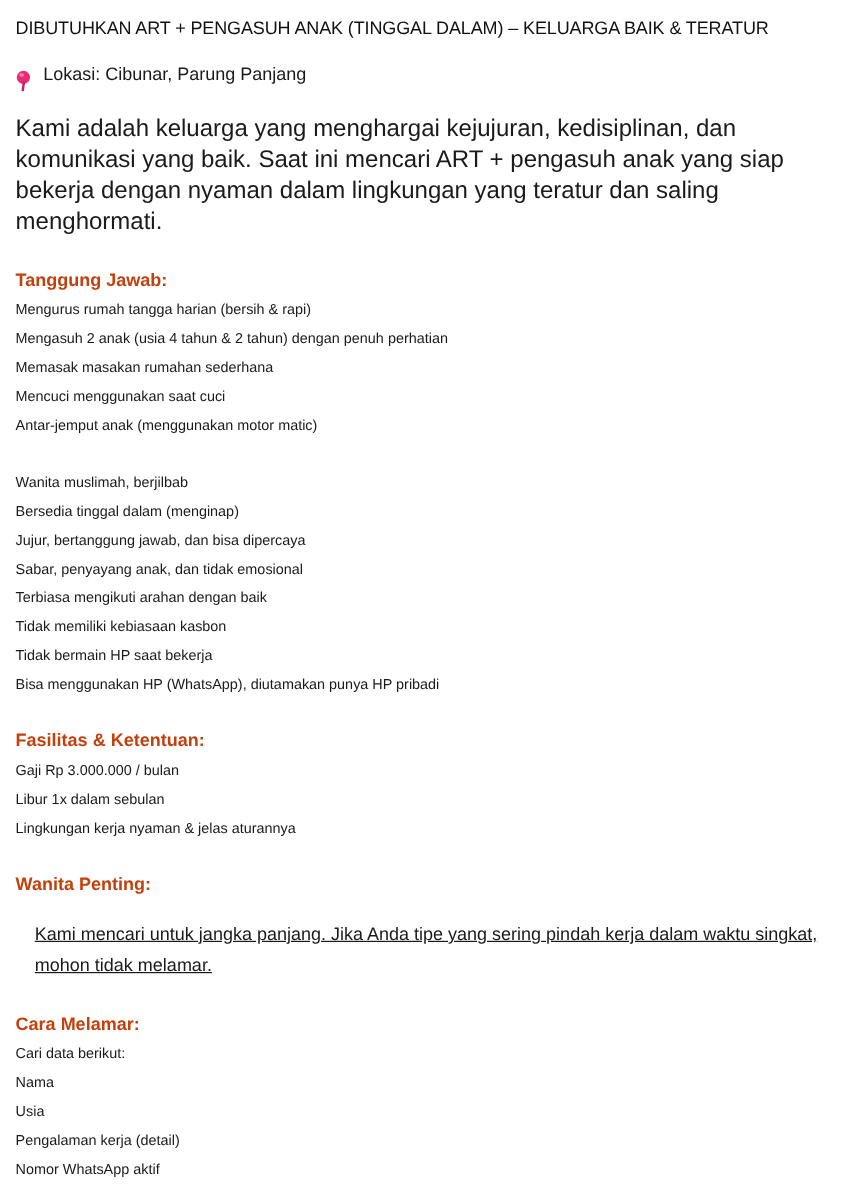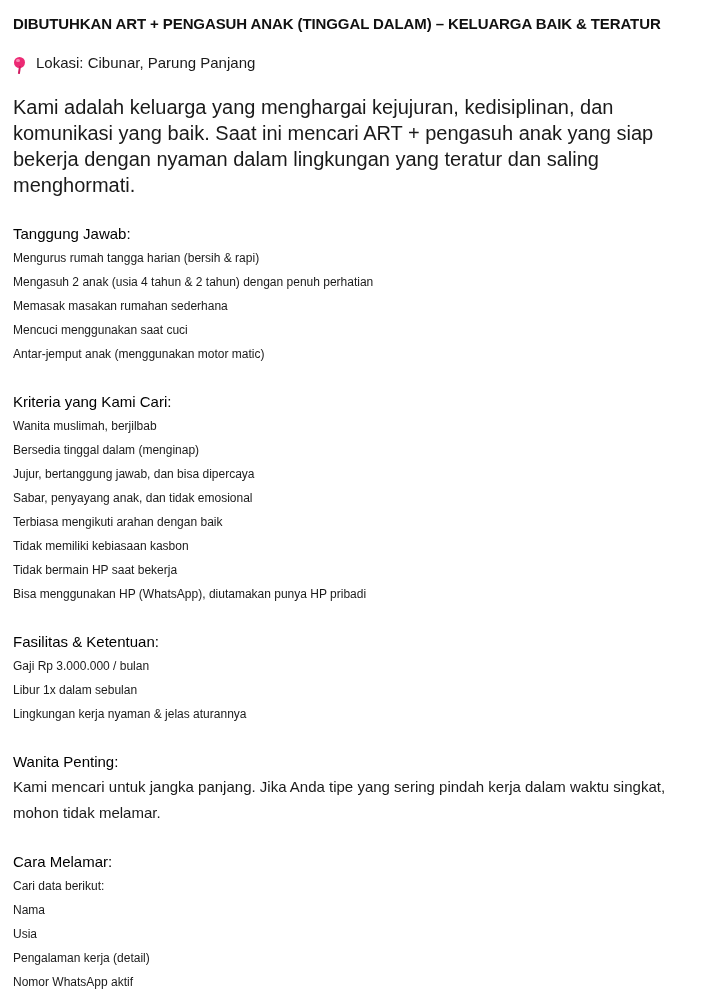--- a/index.html
+++ b/index.html
@@ -19,31 +19,31 @@
     position: relative;
     width: 722px;
     height: 1000px;
     box-sizing: border-box;
     padding: 10px 13px 0 13px;
     overflow: hidden;
   }
 
   .title {
     font-size: 15px;
-    font-weight: bold;
+    font-weight: normal;
     letter-spacing: -0.1px;
     line-height: 20px;
     margin: 4px 0 0 0;
     color: #111111;
     white-space: nowrap;
   }
 
   .loc-line {
     display: flex;
-    align-items: center;
+    align-items: flex-end;
     margin-top: 18px;
     font-size: 15px;
     line-height: 22px;
     color: #1a1a1a;
   }
   .pin-icon {
     width: 14px;
     height: 18px;
     position: relative;
     display: inline-block;
@@ -87,38 +87,39 @@
     margin: 20px 0 0 0;
     max-width: 697px;
     color: #1a1a1a;
   }
 
   .section {
     margin-top: 24px;
   }
   .section-heading {
     font-size: 15px;
-    font-weight: normal;
+    font-weight: bold;
     line-height: 24px;
-    color: #000000;
+    color: #c2410c;
     margin: 0;
   }
   .line {
     font-size: 12px;
     line-height: 24px;
     color: #1a1a1a;
     margin: 0;
     white-space: pre-wrap;
   }
   .note-para {
     font-size: 15px;
     line-height: 26px;
     max-width: 697px;
     color: #1a1a1a;
-    margin: 0;
+    margin: 16px;
+    text-decoration: underline;
   }
   .gap-block {
     margin-top: 24px;
   }
 </style>
 </head>
 <body>
 
 <div class="page">
 
@@ -137,21 +138,20 @@
   <div class="section">
     <div class="section-heading">Tanggung Jawab:</div>
     <div class="line">Mengurus rumah tangga harian (bersih &amp; rapi)</div>
     <div class="line">Mengasuh 2 anak (usia 4 tahun &amp; 2 tahun) dengan penuh perhatian</div>
     <div class="line">Memasak masakan rumahan sederhana</div>
     <div class="line">Mencuci menggunakan saat cuci</div>
     <div class="line">Antar-jemput anak (menggunakan motor matic)</div>
   </div>
 
   <div class="section">
-    <div class="section-heading">Kriteria yang Kami Cari:</div>
     <div class="line">Wanita muslimah, berjilbab</div>
     <div class="line">Bersedia tinggal dalam (menginap)</div>
     <div class="line">Jujur, bertanggung jawab, dan bisa dipercaya</div>
     <div class="line">Sabar, penyayang anak, dan tidak emosional</div>
     <div class="line">Terbiasa mengikuti arahan dengan baik</div>
     <div class="line">Tidak memiliki kebiasaan kasbon</div>
     <div class="line">Tidak bermain HP saat bekerja</div>
     <div class="line">Bisa menggunakan HP (WhatsApp), diutamakan punya HP pribadi</div>
   </div>
 

